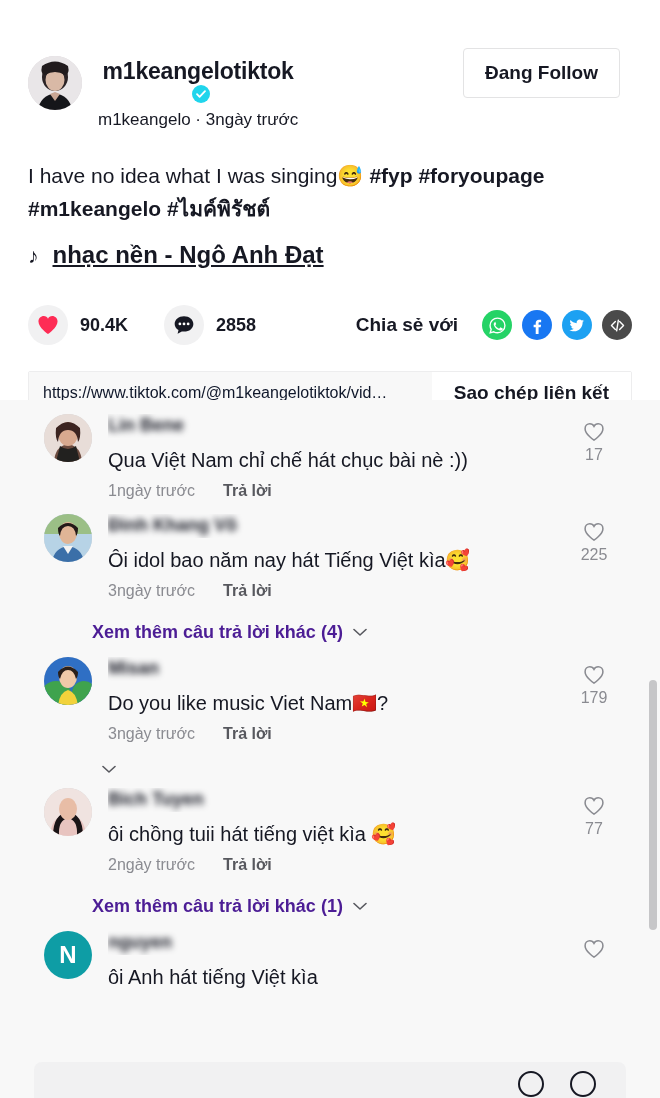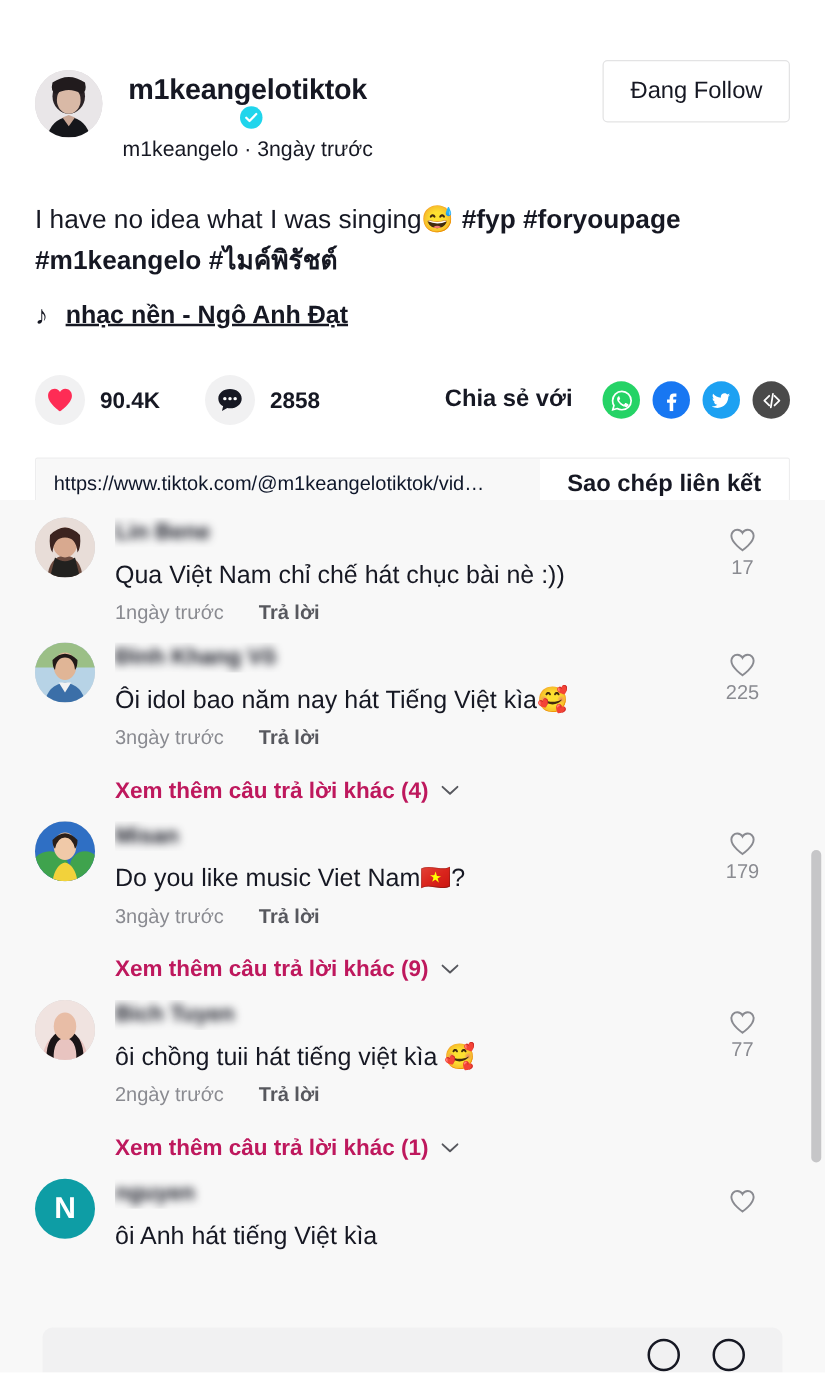--- a/index.html
+++ b/index.html
@@ -37,44 +37,44 @@
     width: 18px; height: 18px; margin-left: 6px; border-radius: 50%;
     background: #20D5EC; display: inline-flex;
     align-items: center; justify-content: center;
     flex: 0 0 18px;
   }
   .verified svg { display: block; }
   .author-sub {
     font-size: 17px; color: #161823; line-height: 24px; margin-top: 5px;
   }
   .follow-btn {
-    position: absolute; right: 0; top: 48px;
+    position: absolute; right: 12px; top: 48px;
     border: 1px solid #e3e3e4; background: #fff;
     border-radius: 4px;
-    font-size: 19px; font-weight: normal; color: #161823;
+    font-size: 19px; font-weight: bold; color: #161823;
     padding: 13px 21px;
     font-family: "Liberation Sans", sans-serif;
     cursor: pointer;
     line-height: 22px;
   }
 
   .caption {
     margin-top: 27px;
     font-size: 21px; line-height: 33px; color: #161823;
   }
   .caption .tag { font-weight: bold; }
 
   .music-row {
     margin-top: 16px;
     display: flex; align-items: center;
   }
   .music-note { font-size: 21px; color: #161823; line-height: 1; }
   .music-title {
     margin-left: 14px;
-    font-size: 20px; font-weight: bold; color: #161823;
+    font-size: 24px; font-weight: bold; color: #161823;
     text-decoration: underline;
     cursor: pointer;
   }
 
   
   .stats-row {
     margin-top: 35px;
     display: flex; align-items: center;
     height: 42px;
   }
@@ -140,21 +140,21 @@
   
   .comments {
     background: #f8f8f8;
     position: absolute;
     left: 0; right: 0;
     top: 400px; bottom: 0;
     overflow: hidden;
   }
   .comment {
     position: relative;
-    padding: 14px 28px 0 28px;
+    padding: 14px 28px 0 44px;
     display: flex;
   }
   .c-avatar {
     width: 48px; height: 48px; border-radius: 50%;
     flex: 0 0 48px; overflow: hidden; position: relative;
     background: #cfcfd2;
   }
   .c-body { margin-left: 16px; flex: 1 1 auto; min-width: 0; padding-right: 70px; }
   .c-name {
     font-size: 18px; font-weight: bold; color: #161823;
@@ -179,21 +179,21 @@
   .c-like {
     position: absolute; right: 44px; top: 22px;
     width: 44px;
     display: flex; flex-direction: column; align-items: center;
     cursor: pointer;
   }
   .c-like-count { font-size: 16px; color: #8a8b91; margin-top: 4px; }
   .view-replies {
     padding: 22px 28px 0 92px;
     display: flex; align-items: center;
-    font-size: 18px; font-weight: bold; color: #be185d;
+    font-size: 18px; font-weight: bold; color: #4c1d95;
     cursor: pointer;
   }
   .chev { margin-left: 10px; display: flex; align-items: center; }
 
   
   .comment.partial { padding-top: 14px; }
   .c-avatar.letter {
     background: #0e9da5;
     display: flex; align-items: center; justify-content: center;
     color: #fff; font-size: 24px; font-weight: bold;
@@ -428,21 +428,20 @@
         </div>
       </div>
       <div class="c-like">
         <svg width="22" height="20" viewBox="0 0 24 22">
           <path d="M12 20 C12 20 2.2 13.5 2.2 7.3 C2.2 4.2 4.6 2 7.4 2 C9.4 2 11.2 3.2 12 4.7 C12.8 3.2 14.6 2 16.6 2 C19.4 2 21.8 4.2 21.8 7.3 C21.8 13.5 12 20 12 20Z" fill="none" stroke="#8a8b91" stroke-width="1.7"></path>
         </svg>
         <span class="c-like-count">179</span>
       </div>
     </div>
     <div class="view-replies">
-      <span>Xem thêm câu trả lời khác (9)</span>
       <span class="chev">
         <svg width="14" height="9" viewBox="0 0 14 9">
             <path d="M1 1.5 L7 7 L13 1.5" stroke="#57585e" stroke-width="1.6" fill="none" stroke-linecap="round" stroke-linejoin="round"></path>
           </svg>
       </span>
     </div>
 
     <div class="comment">
       <div class="c-avatar">
         <svg viewBox="0 0 48 48" width="48" height="48">

